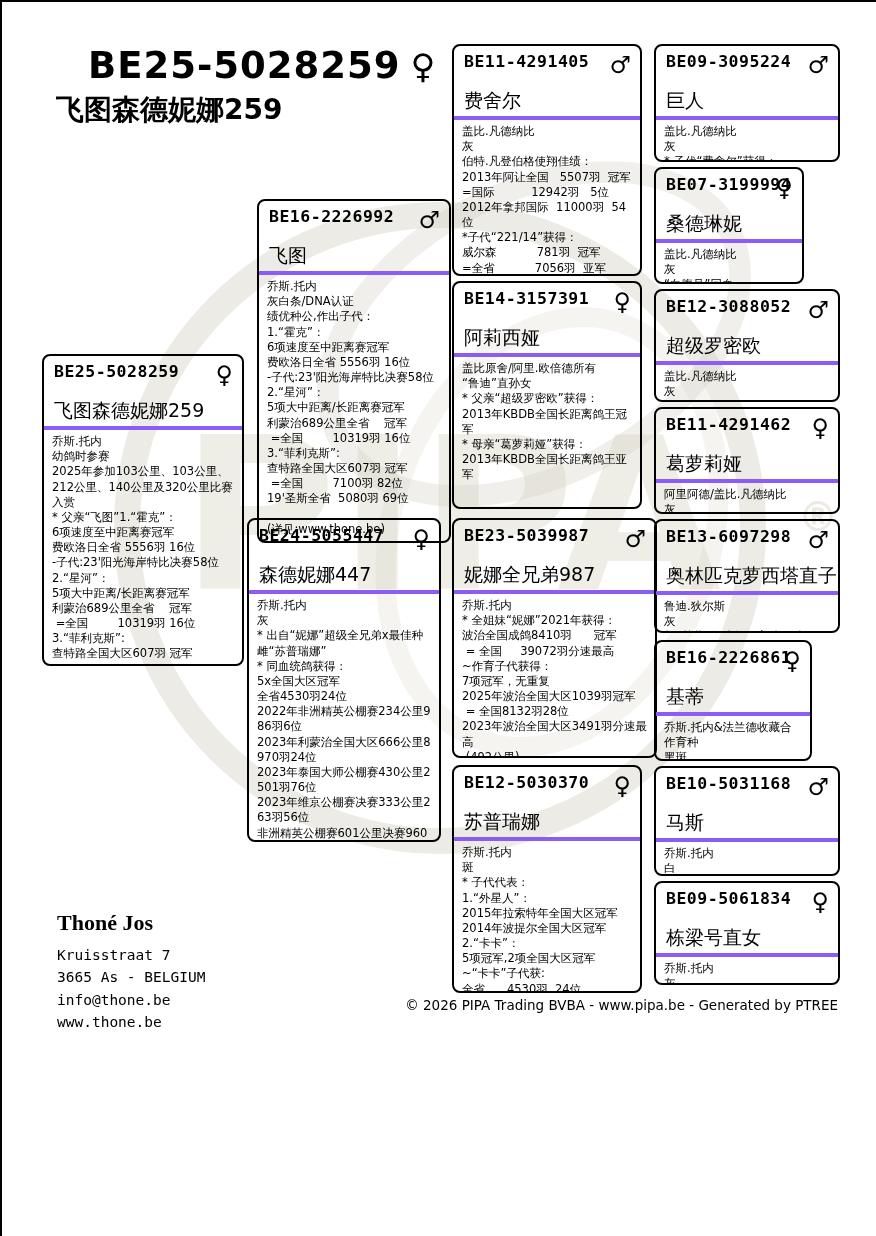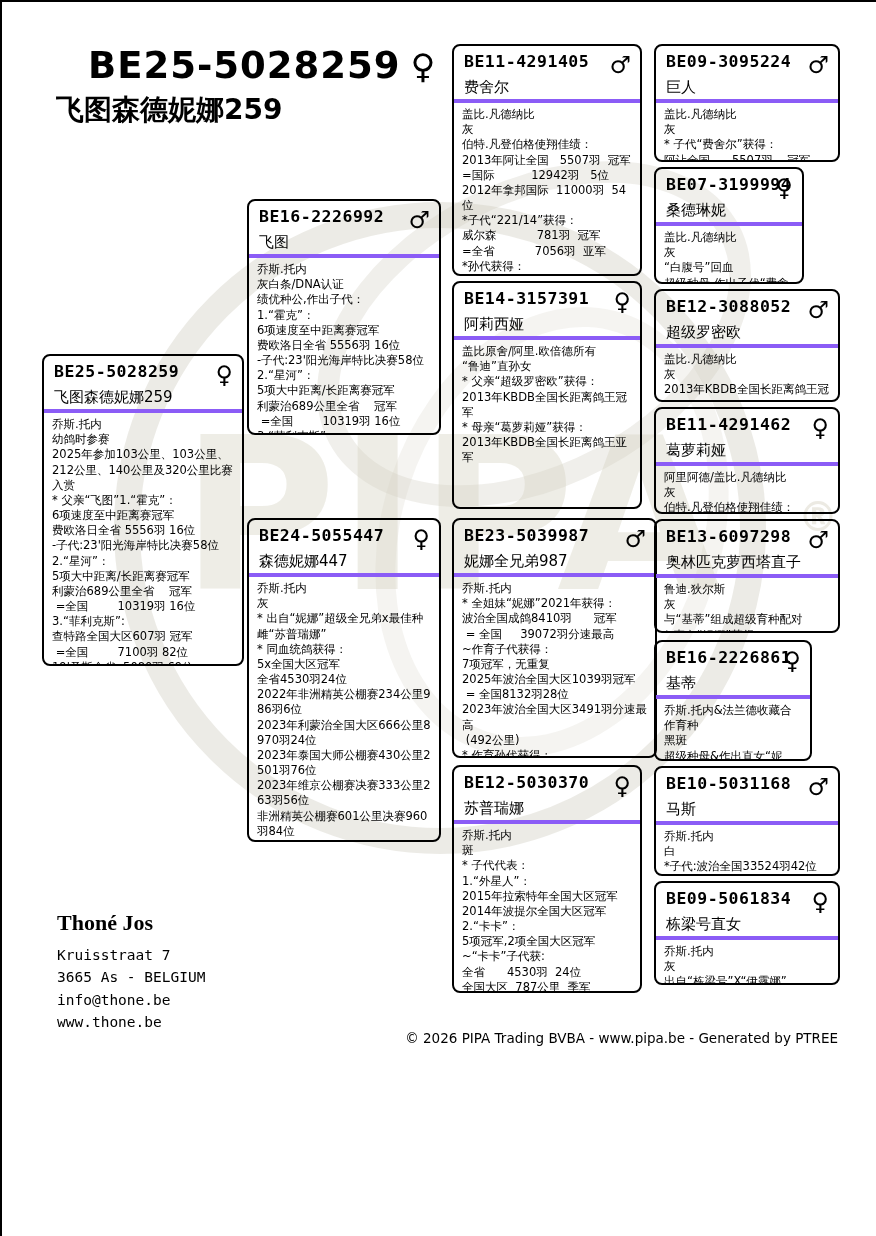--- a/index.html
+++ b/index.html
@@ -71,22 +71,22 @@
     border-bottom:4px solid #8b5cf6;
   }
   .ring{
     font-family:"DejaVu Sans Mono","DejaVu Sans",monospace;
     font-weight:bold;
     font-size:16.5px;
     letter-spacing:0.5px;
     white-space:nowrap;
   }
   .pname{
-    font-size:15px;
-    margin-top:7px;
+    font-size:19px;
+    margin-top:17px;
     white-space:nowrap;
   }
   .sex{
     position:absolute;
     right:9px;top:7px;
     font-size:24px;
     font-weight:bold;
     line-height:1;
   }
   .pbody{
@@ -108,21 +108,20 @@
     font-family:"DejaVu Sans Mono","Liberation Mono",monospace;
     font-size:14.5px;
     line-height:1.55;
     white-space:pre-wrap;
   }
   .copyright{
     position:absolute;
     right:38px;top:995px;
     font-size:13.5px;
     font-family:"DejaVu Sans",sans-serif;
-    margin-top:33px;
   }
 </style>
 </head>
 <body>
 
 <div id="page">
 
   <div class="wm wm-circle"></div>
   <div class="wm wm-wing1"></div>
   <div class="wm wm-wing2"></div>
@@ -152,21 +151,21 @@
 2.“星河”：
 5项大中距离/长距离赛冠军
 利蒙治689公里全省    冠军
  =全国        10319羽 16位
 3.“菲利克斯”:
 查特路全国大区607羽 冠军
  =全国        7100羽 82位
 19'圣斯全省  5080羽 69位</div>
   </div>
 
-  <div class="pbox" style="left:245px;top:197px;width:194px;height:236px">
+  <div class="pbox" style="left:255px;top:197px;width:194px;height:344px">
     <div class="phead">
       <div class="ring">BE16-2226992</div>
       <div class="sex">♂</div>
       <div class="pname">飞图</div>
     </div>
     <div class="pbody">乔斯.托内
 灰白条/DNA认证
 绩优种公,作出子代：
 1.“霍克”：
 6项速度至中距离赛冠军

